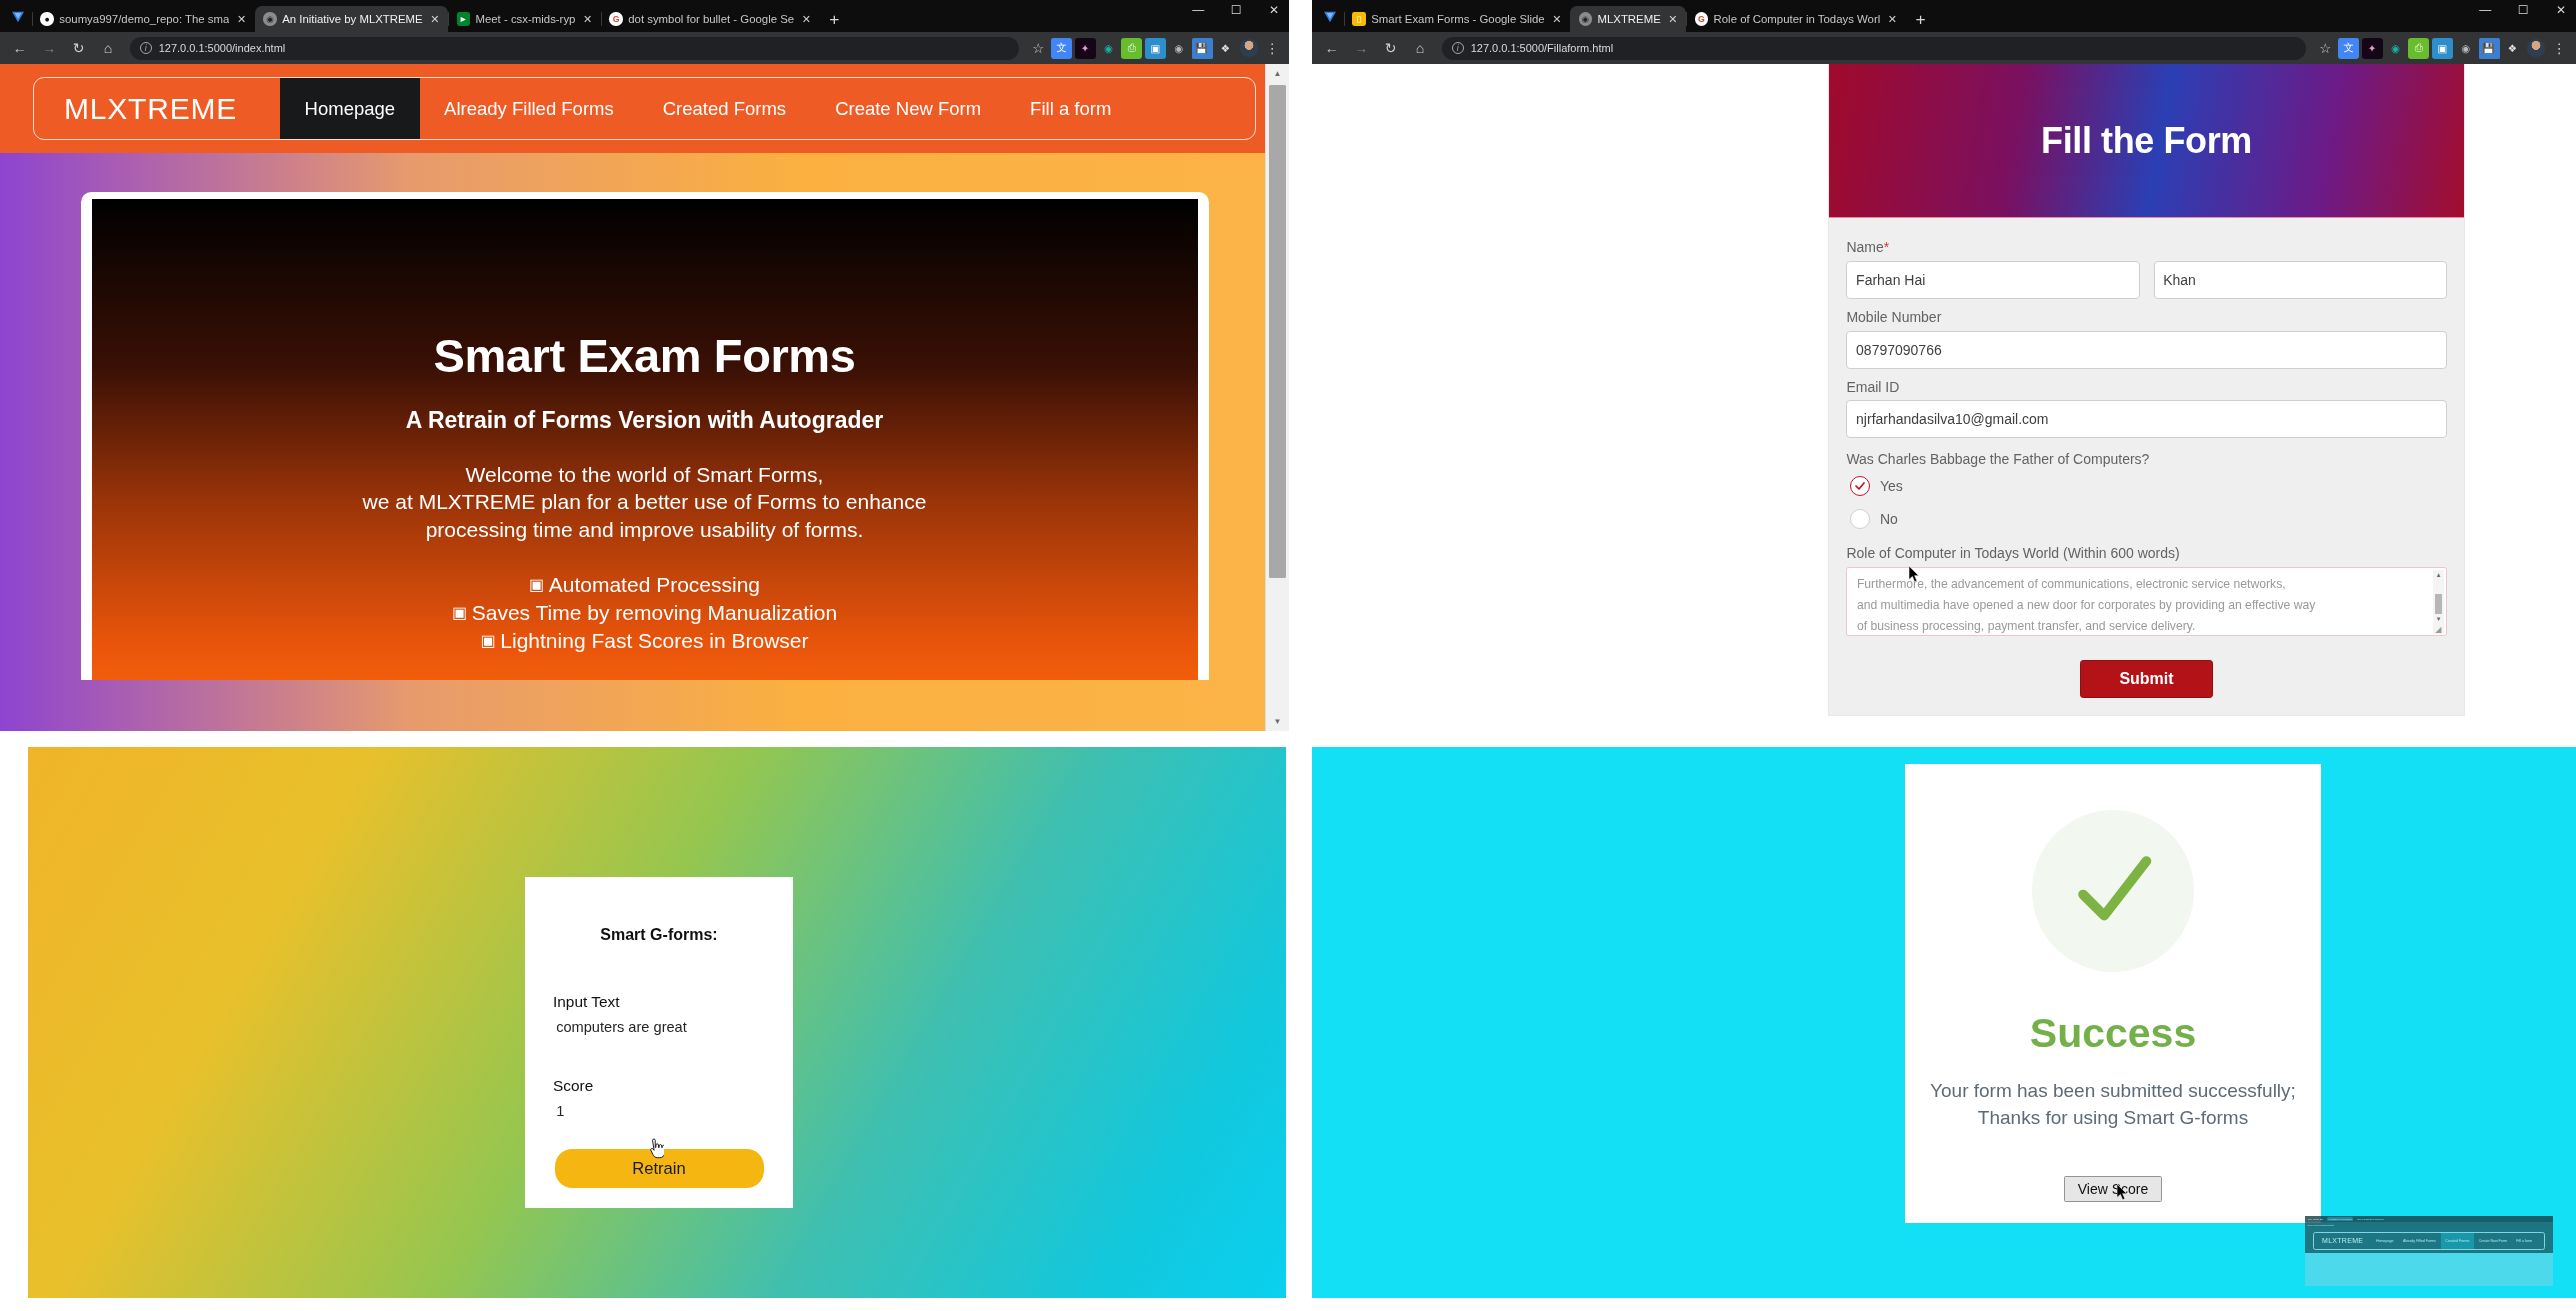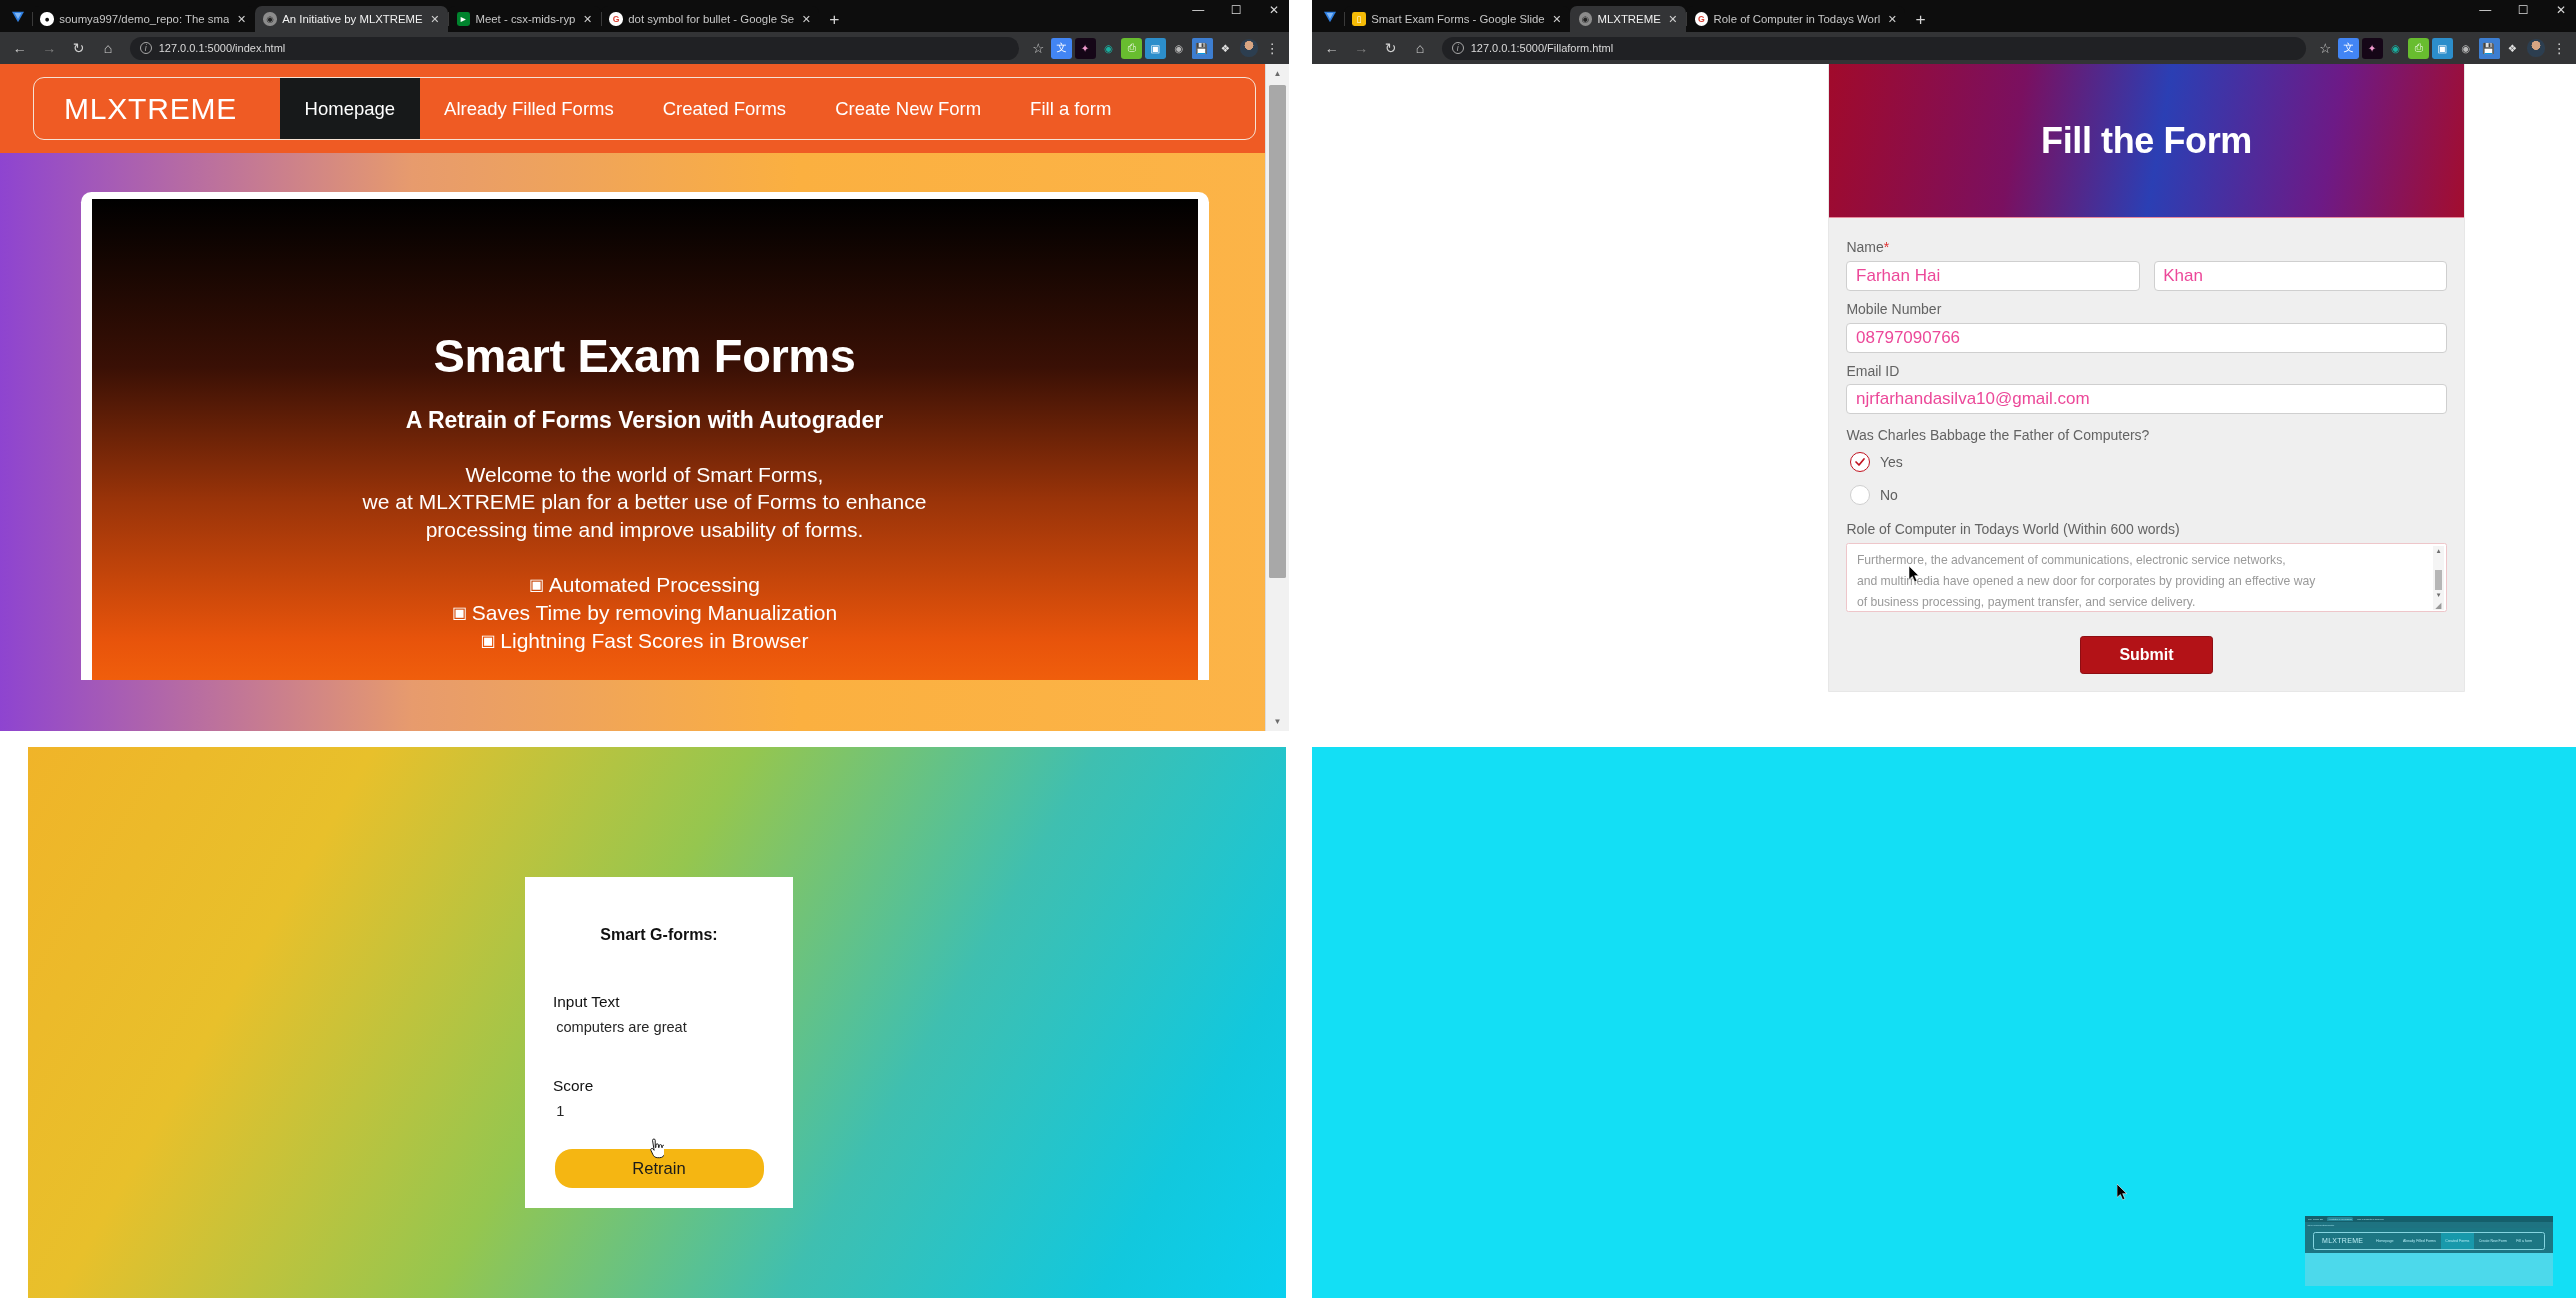--- a/index.html
+++ b/index.html
@@ -97,22 +97,22 @@
   .form-card { position:absolute; left:517px; top:0; width:635px; background:#efefef;
                box-shadow:0 0 0 0.8px #e2e2e2; padding-bottom:17px; }
   .form-banner { height:154px; background:linear-gradient(100deg,#a10a2b 0%, #7a1060 30%, #2b3fb4 52%, #6d1a86 78%, #a30d2e 100%);
                  display:flex; align-items:center; justify-content:center;
                  border-bottom:1.6px solid #e88a9c; }
   .form-banner h2 { color:#ffffff; font-size:36px; font-weight:700; letter-spacing:-0.4px; }
   .form-body { padding:11px 17.4px 0 17.4px; }
   .flabel { font-size:14px; color:#636363; margin:10.3px 0 5.5px 0; }
   .flabel .req { color:#e03131; }
   .frow { display:flex; gap:14px; }
-  .finput { flex:1; height:30px; background:#ffffff; border:0.8px solid #cfcfcf; border-radius:4px;
-            font-size:17px; color:#ec4899; padding:0 8.7px; display:flex; align-items:center; }
+  .finput { flex:1; height:38px; background:#ffffff; border:0.8px solid #cfcfcf; border-radius:4px;
+            font-size:14px; color:#404040; padding:0 8.7px; display:flex; align-items:center; }
   .radio-row { display:flex; align-items:center; gap:10.3px; margin:8.7px 0 0 3.2px; }
   .radio { width:20px; height:20px; border-radius:50%; border:1.6px solid #cfcfcf; background:#fff;
            display:flex; align-items:center; justify-content:center; flex:0 0 20px; }
   .radio.on { border-color:#c1121f; }
   .radio.on svg { width:12px; height:12px; }
   .radio-lbl { font-size:14px; color:#5f5f5f; }
   .ftext { margin-top:6.3px; height:69px; background:#ffffff; border:0.8px solid #eec6ca;
            border-radius:2.4px; position:relative; padding:5.5px 25px 0 9.5px; overflow:hidden; }
   .ftext .ln { font-size:12.2px; color:#9a9a9a; line-height:1.72; white-space:nowrap; }
   .ta-scroll { position:absolute; right:1.6px; top:1.6px; bottom:1.6px; width:11px; background:#f4f4f4; }
@@ -429,20 +429,33 @@
         </div>
       </div>
       <svg class="hand-cursor" style="left:619px; top:391px;" viewBox="0 0 22 26">
         <path d="M7 3 a1.7 1.7 0 0 1 3.4 0 v9 h0.9 v-3 a1.6 1.6 0 0 1 3.2 0 v3 h0.9 v-2 a1.6 1.6 0 0 1 3.2 0 v2 h0.9 v-1.2 a1.5 1.5 0 0 1 3 0 v7.5 c0 4.2 -2.7 6.7 -6.6 6.7 h-2.3 c-3.2 0 -5.1 -1.6 -6.3 -4.3 l-2.4 -5.2 a1.6 1.6 0 0 1 2.6 -1.8 l1.5 1.9 z" fill="#fff" stroke="#111" stroke-width="1.2"></path>
       </svg>
     </div>
   </div>
 
   <div class="quad" id="quad-br">
     <div class="succ-page">
+      <div class="succ-card">
+        <div class="check-circle">
+          <svg viewBox="0 0 100 100" fill="none" stroke="#7cb342" stroke-width="11" stroke-linecap="round" stroke-linejoin="round">
+            <polyline points="16,54 40,78 88,16"></polyline>
+          </svg>
+        </div>
+        <div class="succ-h">Success</div>
+        <div class="succ-p">
+          <div>Your form has been submitted successfully;</div>
+          <div>Thanks for using Smart G-forms</div>
+        </div>
+        <div class="view-score">View Score</div>
+      </div>
 
       <svg class="cursor-arrow" style="left:805px; top:437px;" viewBox="0 0 16 22">
         <polygon points="0,0 0,17 4.3,13.2 7.2,20 10,18.7 7.2,12.2 12.4,12.2" fill="#000" stroke="#fff" stroke-width="0.7"></polygon>
       </svg>
     </div>
   </div>
 
   <div class="thumb-overlay">
     <div class="tho-win">
       <div class="tho-tabs">

